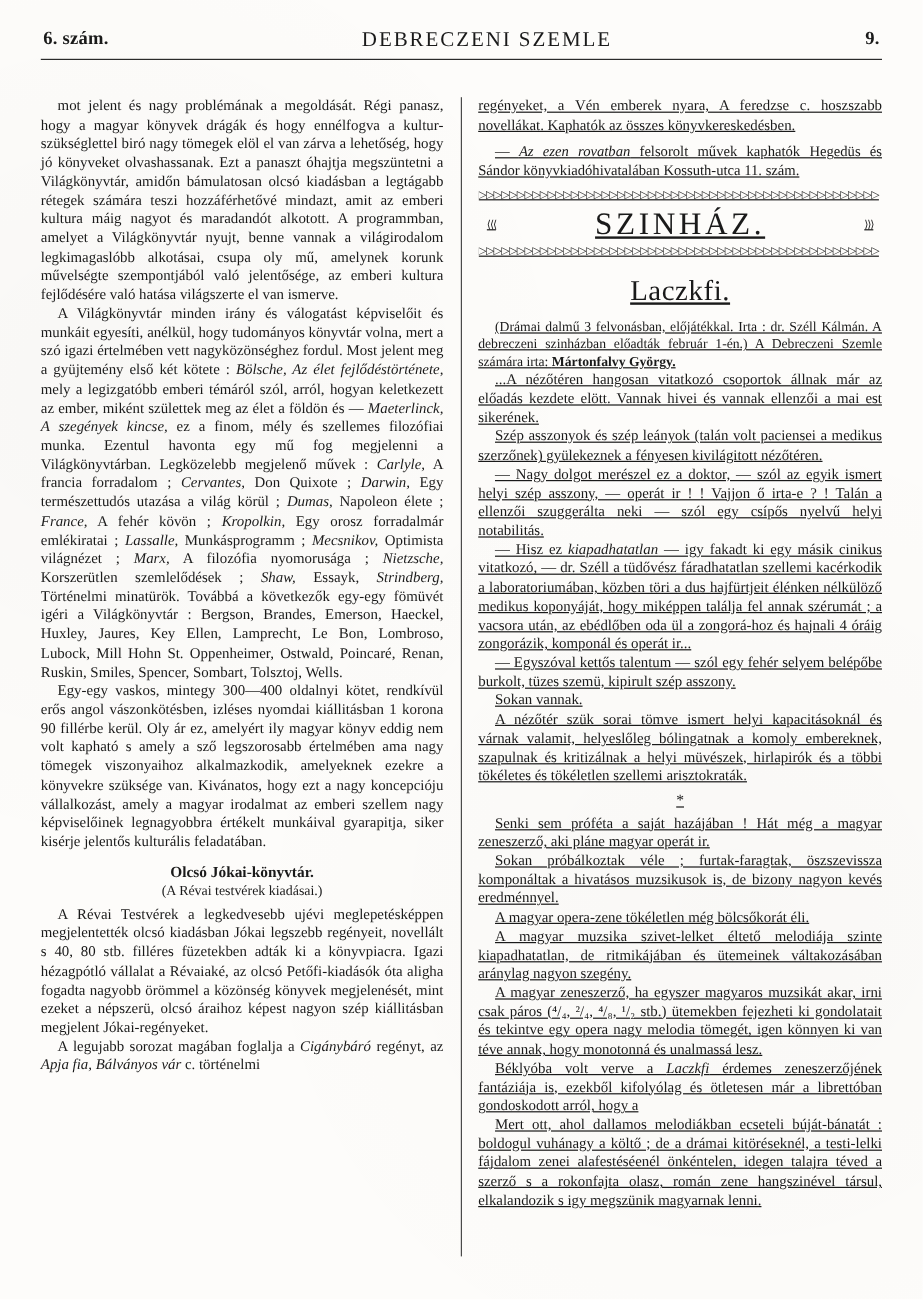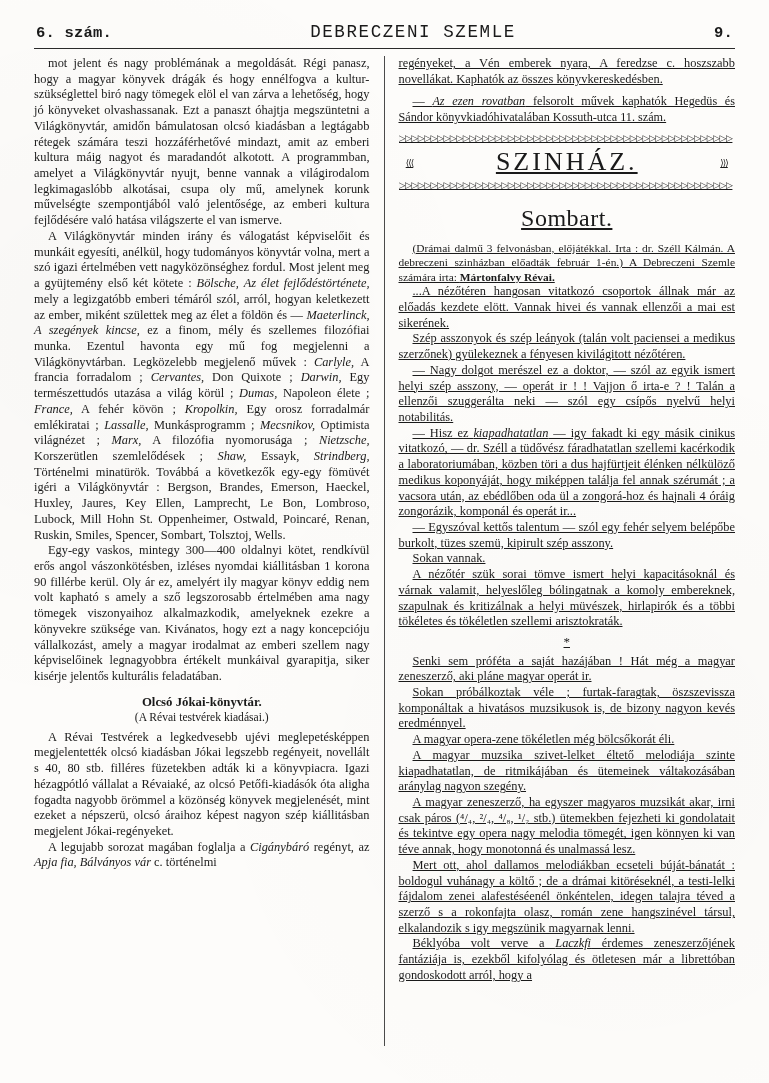--- a/index.html
+++ b/index.html
@@ -20,26 +20,25 @@
     box-sizing: border-box;
     padding: 22px 34px 14px 34px;
     background: #fdfcfa;
     background-image:
       radial-gradient(circle at 12% 30%, rgba(0,0,0,0.018), rgba(0,0,0,0) 40%),
       radial-gradient(circle at 80% 70%, rgba(0,0,0,0.015), rgba(0,0,0,0) 45%);
   }
   
   .runhead {
     display: flex;
-    align-items: flex-end;
+    align-items: center;
     justify-content: space-between;
     font-size: 15px;
     padding: 0 2px 4px 2px;
     letter-spacing: 0.2px;
-    font-family: Liberation Mono, monospace;
   }
   .runhead .issue {
     font-weight: bold;
     font-size: 15.5px;
   }
   .runhead .title {
     font-size: 17.5px;
     letter-spacing: 1.6px;
     font-weight: normal;
   }
@@ -57,20 +56,21 @@
     gap: 0px;
     height: 990px;
   }
   .col {
     width: 50%;
     box-sizing: border-box;
     font-size: 12.4px;
     line-height: 1.268;
     text-align: justify;
     hyphens: auto;
+    margin-top: 24px;
   }
   .col.left { padding-right: 14px; border-right: 1px solid #4a4a4a; }
   .col.right { padding-left: 14px; text-decoration: underline; }
   .col p {
     margin: 0;
     text-indent: 14px;
   }
   .col p.noindent { text-indent: 0; }
   i, .it { font-style: italic; }
   b, .bold { font-weight: bold; }
@@ -186,35 +186,35 @@
       <div class="banner-wrap">
         <div class="ornament">▷▷▷▷▷▷▷▷▷▷▷▷▷▷▷▷▷▷▷▷▷▷▷▷▷▷▷▷▷▷▷▷▷▷▷▷▷▷▷▷▷▷▷▷▷▷▷▷▷▷▷▷</div>
         <div class="banner-body">
           <span class="banner-side">⟨⟨⟨</span>
           <span class="banner-title">SZINHÁZ.</span>
           <span class="banner-side">⟩⟩⟩</span>
         </div>
         <div class="ornament">▷▷▷▷▷▷▷▷▷▷▷▷▷▷▷▷▷▷▷▷▷▷▷▷▷▷▷▷▷▷▷▷▷▷▷▷▷▷▷▷▷▷▷▷▷▷▷▷▷▷▷▷</div>
       </div>
 
-      <div class="play-title">Sombart.</div>
-      <p class="credits">(Drámai dalmű 3 felvonásban, előjátékkal. Irta : dr. Széll Kálmán. A debreczeni szinházban előadták február 1-én.) A Debreczeni Szemle számára irta: <b>Mártonfalvy Révai.</b></p>
+      <div class="play-title">Laczkfi.</div>
+      <p class="credits">(Drámai dalmű 3 felvonásban, előjátékkal. Irta : dr. Széll Kálmán. A debreczeni szinházban előadták február 1-én.) A Debreczeni Szemle számára irta: <b>Mártonfalvy György.</b></p>
 
       <p>...A nézőtéren hangosan vitatkozó csoportok állnak már az előadás kezdete elött. Vannak hivei és vannak ellenzői a mai est sikerének.</p>
       <p>Szép asszonyok és szép leányok (talán volt paciensei a medikus szerzőnek) gyülekeznek a fényesen kivilágitott nézőtéren.</p>
       <p>— Nagy dolgot merészel ez a doktor, — szól az egyik ismert helyi szép asszony, — operát ir ! ! Vajjon ő irta-e ? ! Talán a ellenzői szuggerálta neki — szól egy csípős nyelvű helyi notabilitás.</p>
       <p>— Hisz ez <i>kiapadhatatlan</i> — igy fakadt ki egy másik cinikus vitatkozó, — dr. Széll a tüdővész fáradhatatlan szellemi kacérkodik a laboratoriumában, közben töri a dus hajfürtjeit élénken nélkülöző medikus koponyáját, hogy miképpen találja fel annak szérumát ; a vacsora után, az ebédlőben oda ül a zongorá-hoz és hajnali 4 óráig zongorázik, komponál és operát ir...</p>
       <p>— Egyszóval kettős talentum — szól egy fehér selyem belépőbe burkolt, tüzes szemü, kipirult szép asszony.</p>
       <p>Sokan vannak.</p>
       <p>A nézőtér szük sorai tömve ismert helyi kapacitásoknál és várnak valamit, helyeslőleg bólingatnak a komoly embereknek, szapulnak és kritizálnak a helyi müvészek, hirlapirók és a többi tökéletes és tökéletlen szellemi arisztokraták.</p>
       <div class="star">*</div>
       <p>Senki sem próféta a saját hazájában ! Hát még a magyar zeneszerző, aki pláne magyar operát ir.</p>
       <p>Sokan próbálkoztak véle ; furtak-faragtak, öszszevissza komponáltak a hivatásos muzsikusok is, de bizony nagyon kevés eredménnyel.</p>
       <p>A magyar opera-zene tökéletlen még bölcsőkorát éli.</p>
       <p>A magyar muzsika szivet-lelket éltető melodiája szinte kiapadhatatlan, de ritmikájában és ütemeinek váltakozásában aránylag nagyon szegény.</p>
       <p>A magyar zeneszerző, ha egyszer magyaros muzsikát akar, irni csak páros (⁴/₄, ²/₄, ⁴/₈, ¹/₂ stb.) ütemekben fejezheti ki gondolatait és tekintve egy opera nagy melodia tömegét, igen könnyen ki van téve annak, hogy monotonná és unalmassá lesz.</p>
+      <p>Béklyóba volt verve a <i>Laczkfi</i> érdemes zeneszerzőjének fantáziája is, ezekből kifolyólag és ötletesen már a librettóban gondoskodott arról, hogy a</p>
       <p>Mert ott, ahol dallamos melodiákban ecseteli búját-bánatát : boldogul vuhánagy a költő ; de a drámai kitöréseknél, a testi-lelki fájdalom zenei alafestéséenél önkéntelen, idegen talajra téved a szerző s a rokonfajta olasz, román zene hangszinével társul, elkalandozik s igy megszünik magyarnak lenni.</p>
-      <p>Béklyóba volt verve a <i>Laczkfi</i> érdemes zeneszerzőjének fantáziája is, ezekből kifolyólag és ötletesen már a librettóban gondoskodott arról, hogy a</p>
       <p></p>
     </div>
 
   </div>
 </div>
 
 </body></html>

